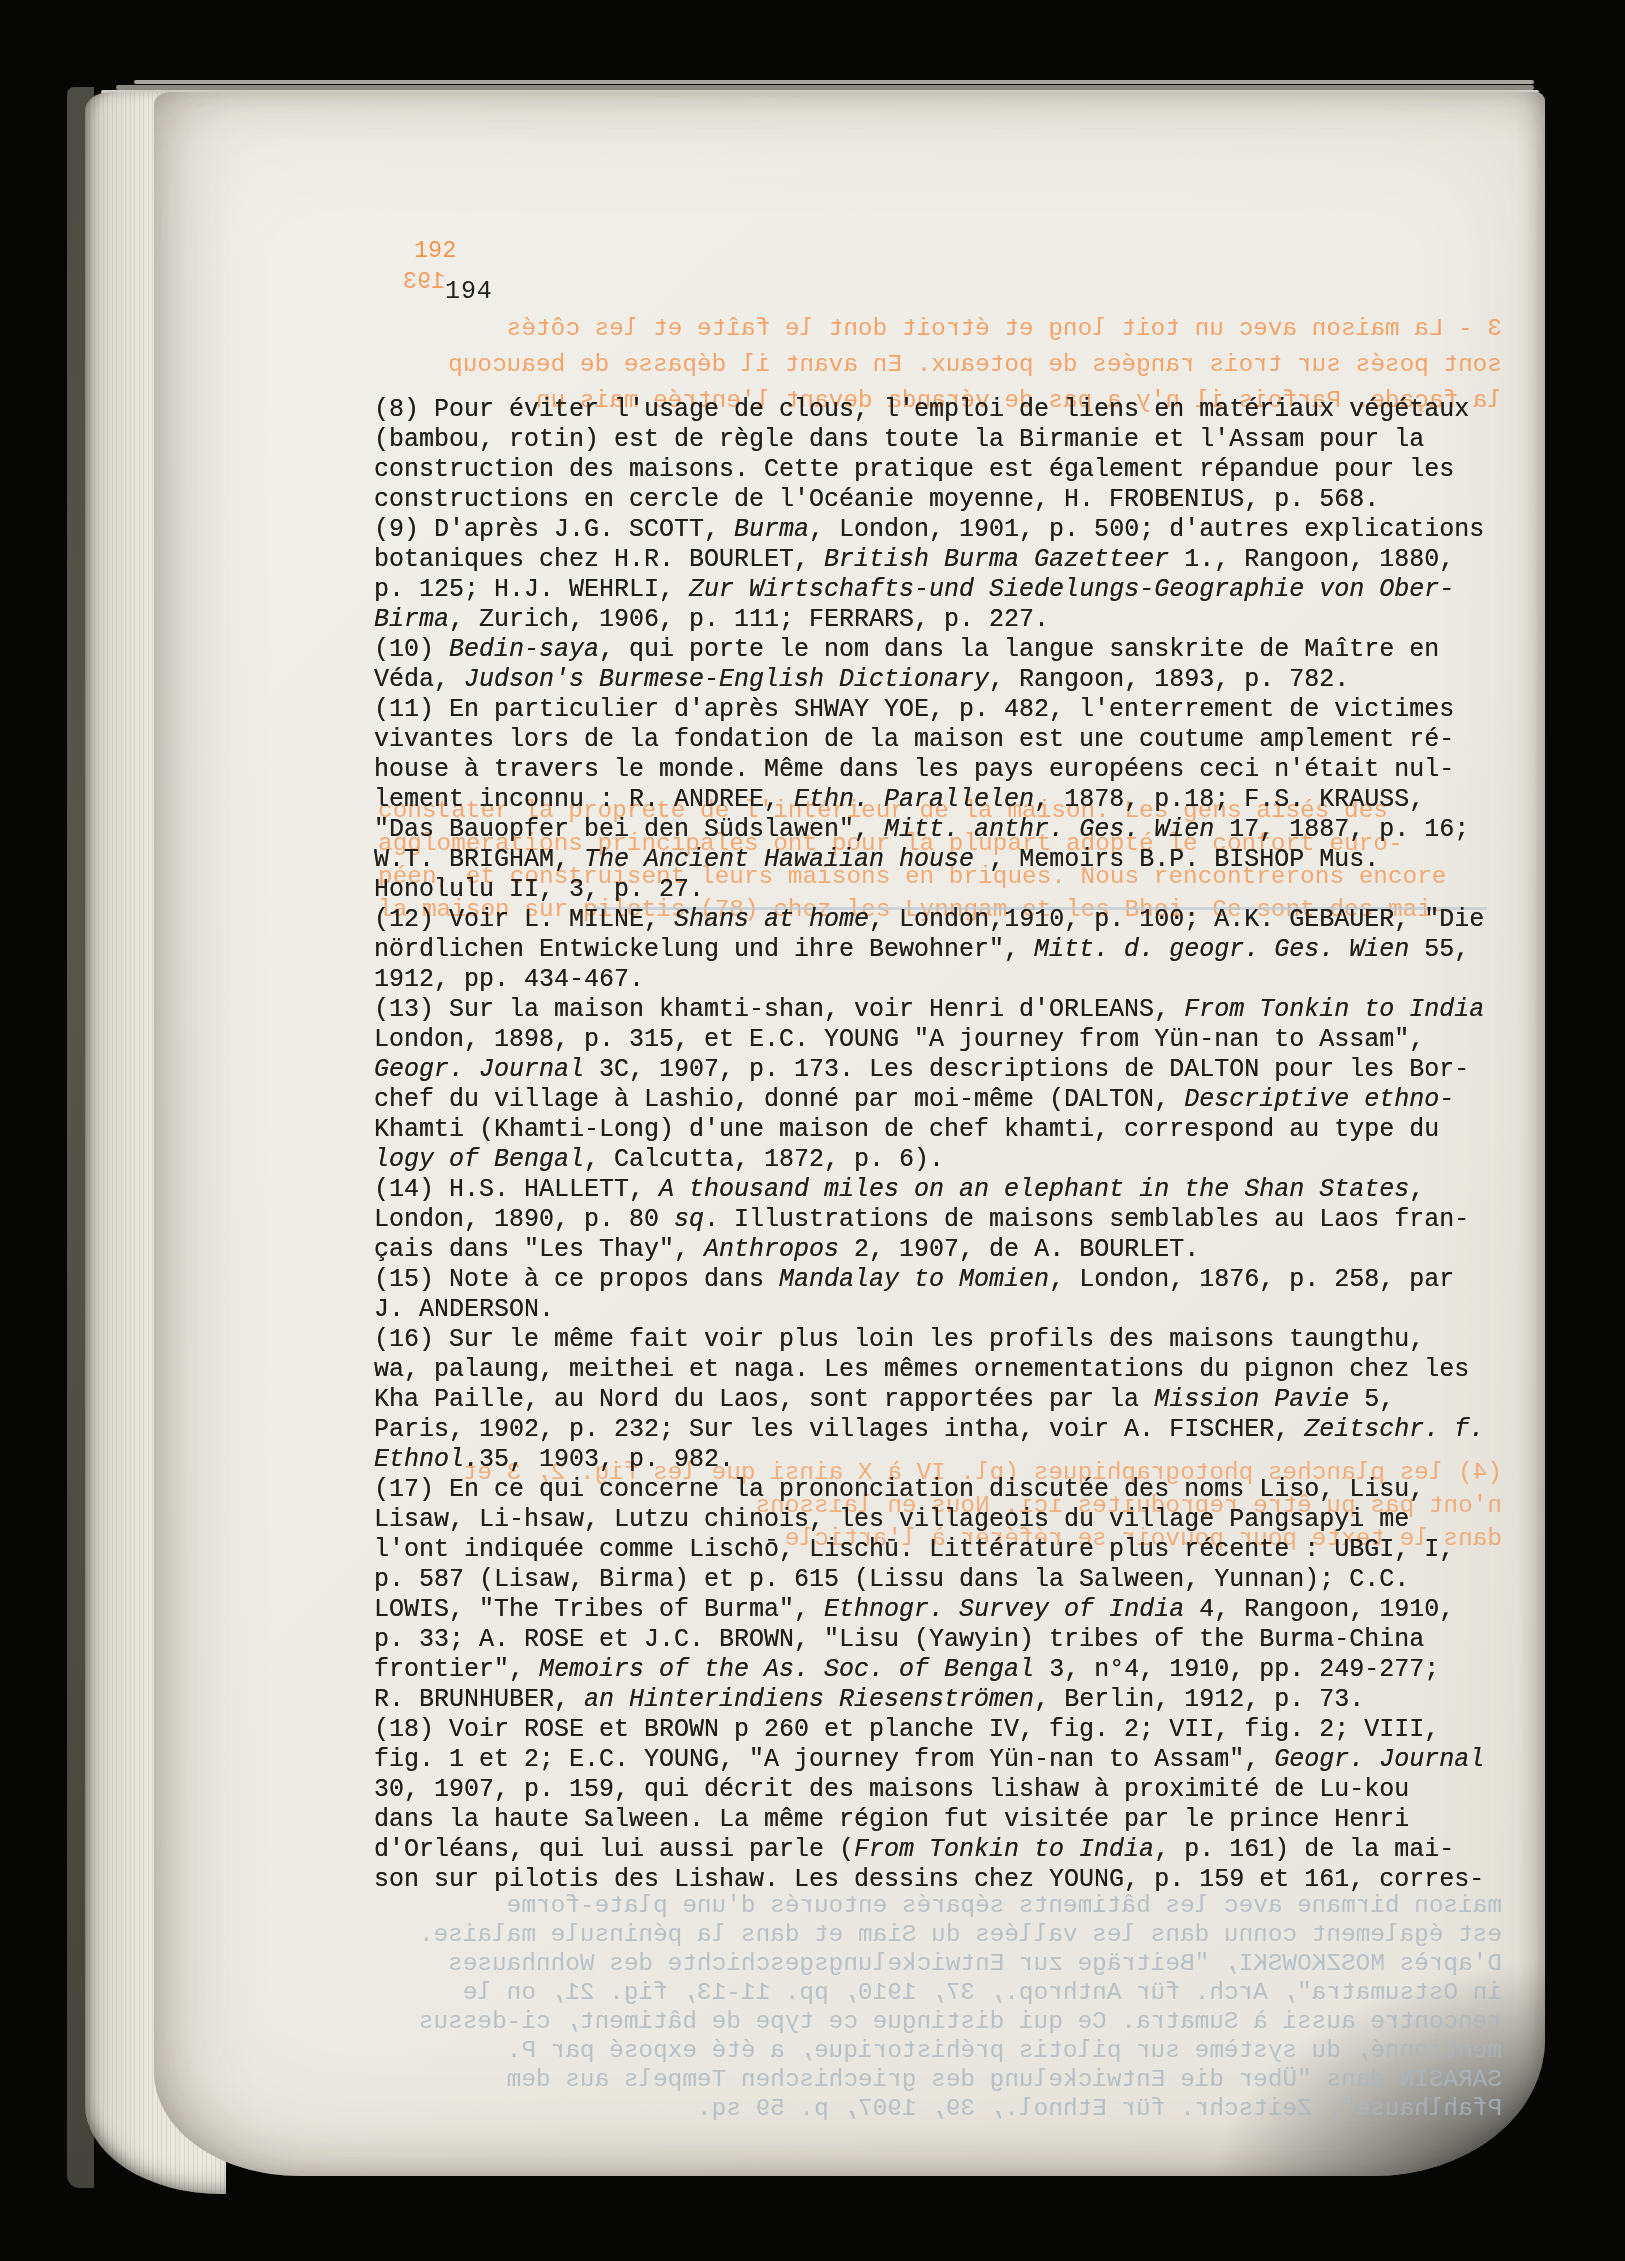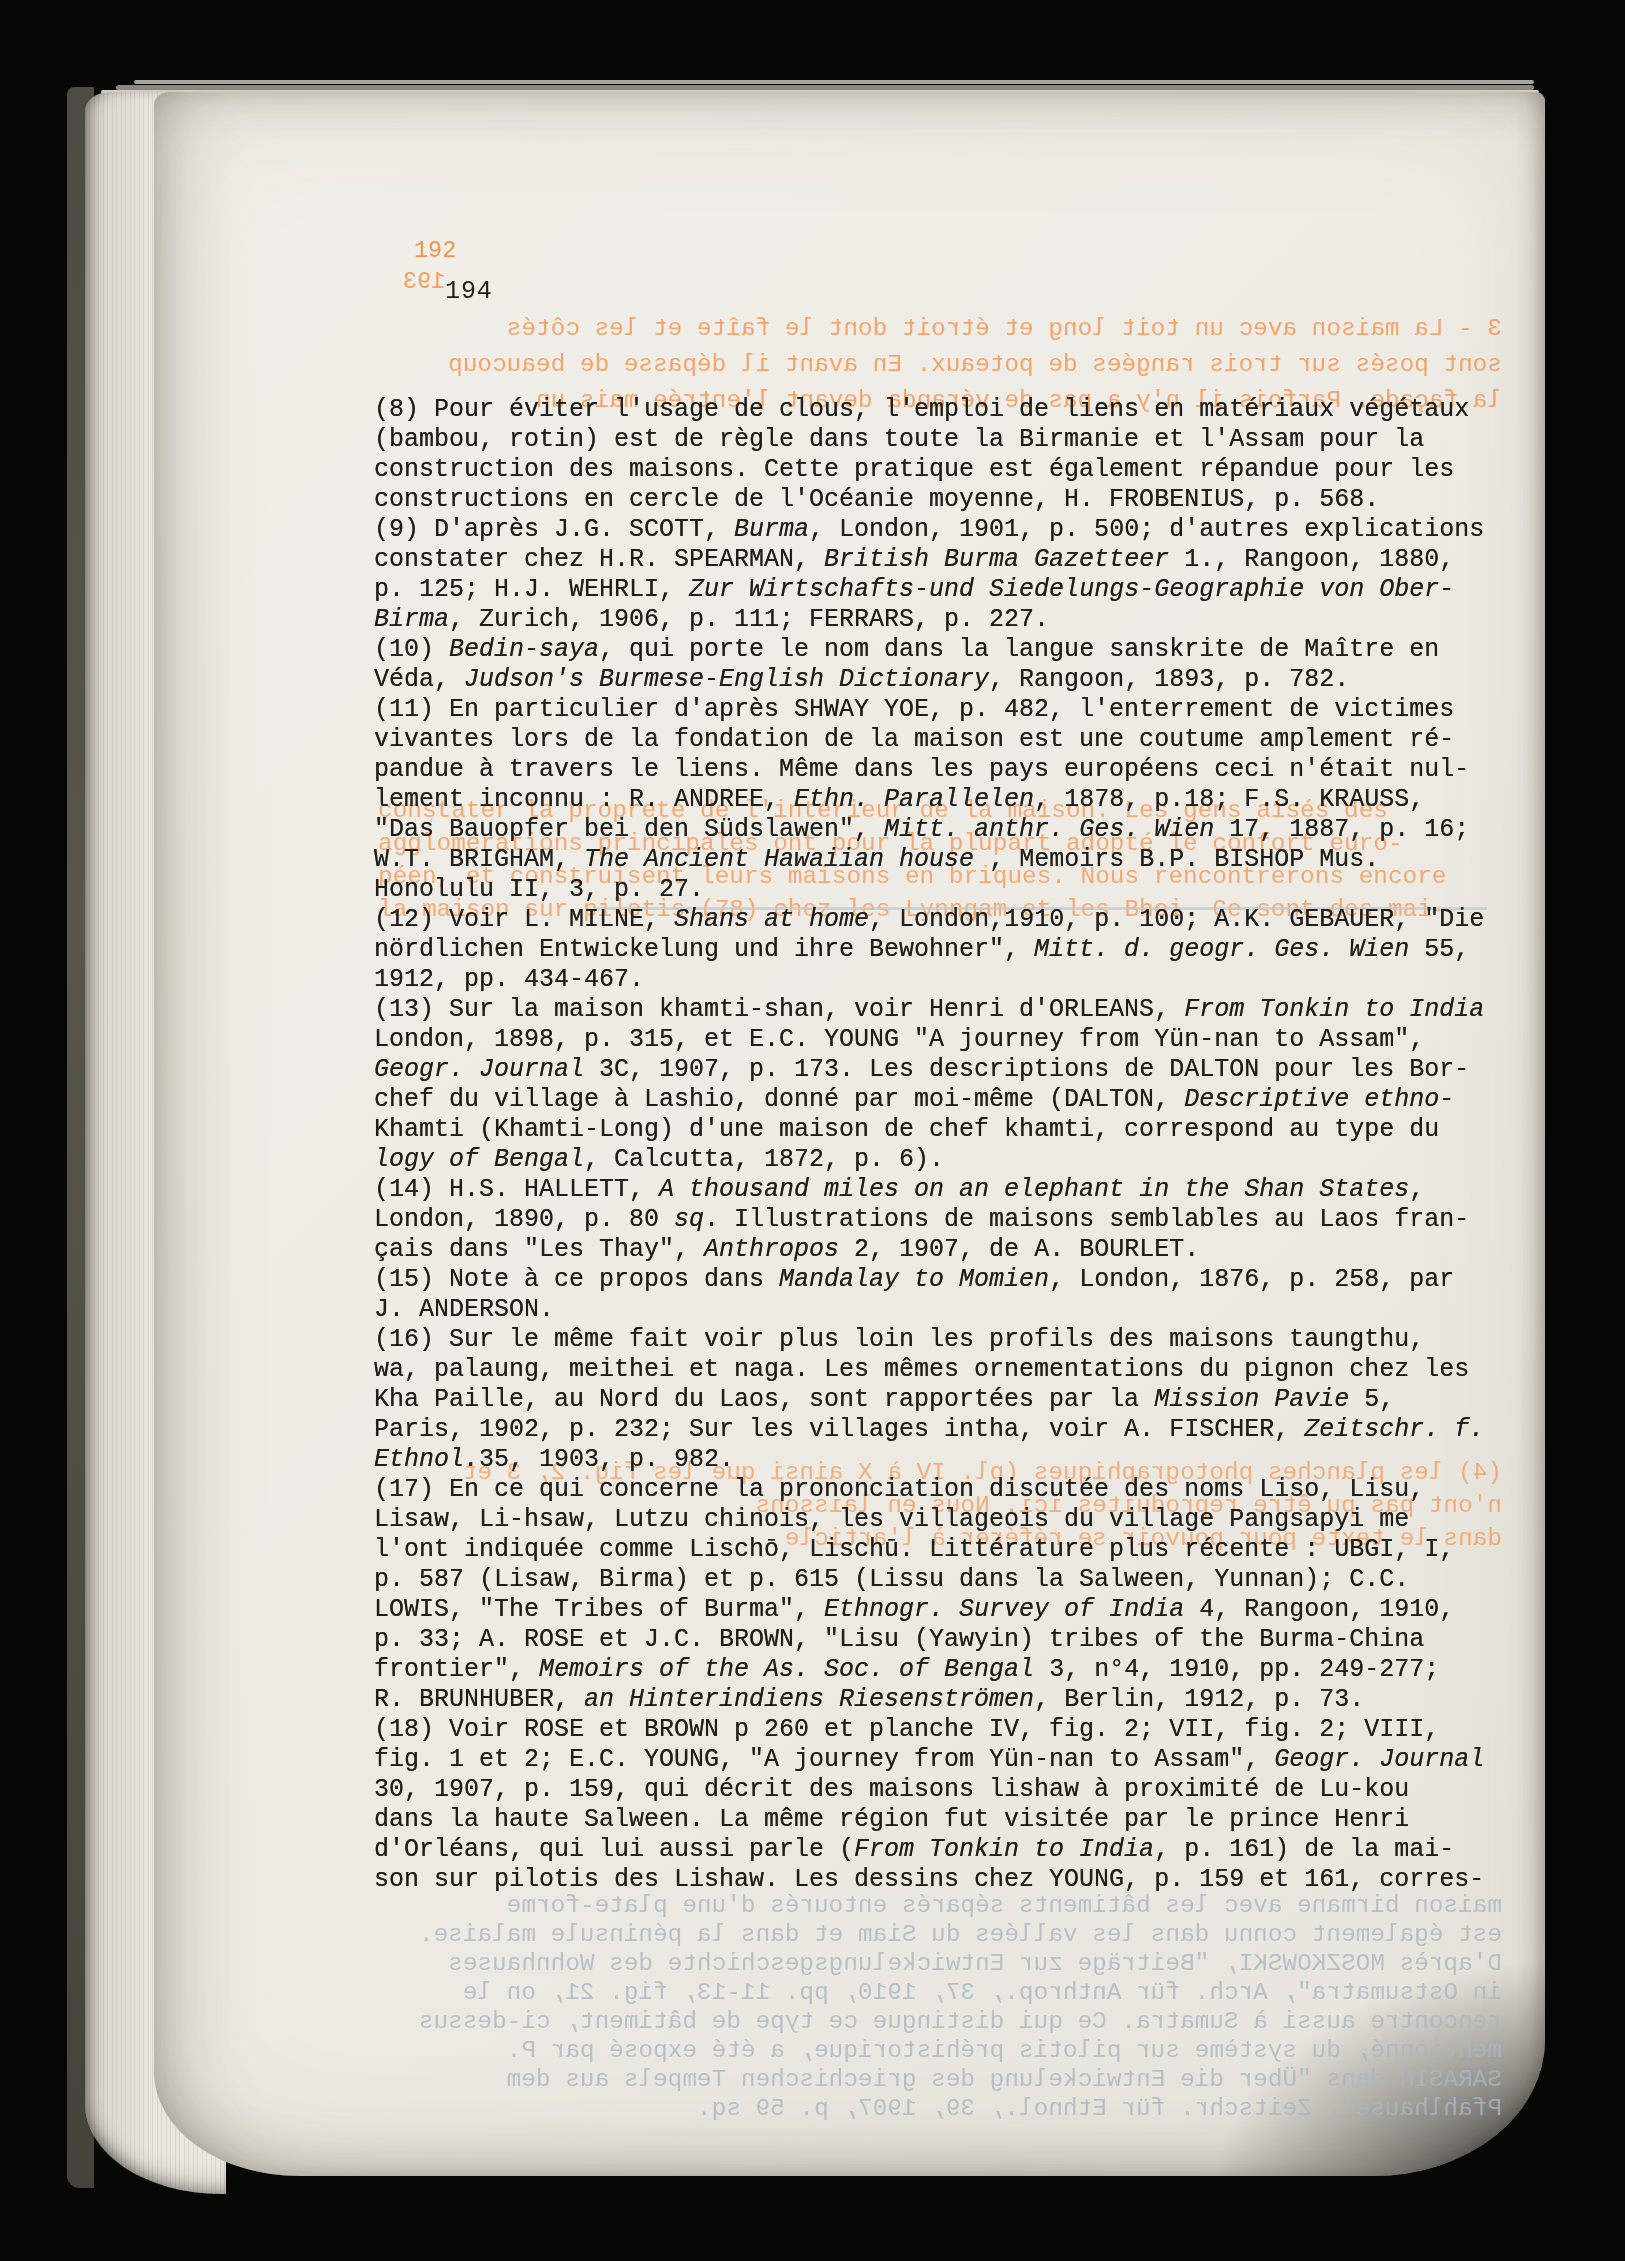--- a/index.html
+++ b/index.html
@@ -118,28 +118,28 @@
     </div>
 
   <div class="pagenum">194</div>
 
   <div id="textblock">
       <div class="line"><span>(8) Pour éviter l'usage de clous, l'emploi de liens en matériaux végétaux</span></div>
       <div class="line"><span>(bambou, rotin) est de règle dans toute la Birmanie et l'Assam pour la</span></div>
       <div class="line"><span>construction des maisons. Cette pratique est également répandue pour les</span></div>
       <div class="line"><span>constructions en cercle de l'Océanie moyenne, H. FROBENIUS, p. 568.</span></div>
       <div class="line"><span>(9) D'après J.G. SCOTT, </span><span class="it">Burma</span><span>, London, 1901, p. 500; d'autres explications</span></div>
-      <div class="line"><span>constater chez H.R. SPEARMAN, </span><span class="it">British Burma Gazetteer</span><span> 1., Rangoon, 1880,</span></div>
+      <div class="line"><span>botaniques chez H.R. BOURLET, </span><span class="it">British Burma Gazetteer</span><span> 1., Rangoon, 1880,</span></div>
       <div class="line"><span>p. 125; H.J. WEHRLI, </span><span class="it">Zur Wirtschafts-und Siedelungs-Geographie von Ober-</span></div>
       <div class="line"><span class="it">Birma</span><span>, Zurich, 1906, p. 111; FERRARS, p. 227.</span></div>
       <div class="line"><span>(10) </span><span class="it">Bedin-saya</span><span>, qui porte le nom dans la langue sanskrite de Maître en</span></div>
       <div class="line"><span>Véda, </span><span class="it">Judson's Burmese-English Dictionary</span><span>, Rangoon, 1893, p. 782.</span></div>
       <div class="line"><span>(11) En particulier d'après SHWAY YOE, p. 482, l'enterrement de victimes</span></div>
       <div class="line"><span>vivantes lors de la fondation de la maison est une coutume amplement ré-</span></div>
-      <div class="line"><span>pandue à travers le liens. Même dans les pays européens ceci n'était nul-</span></div>
+      <div class="line"><span>house à travers le monde. Même dans les pays européens ceci n'était nul-</span></div>
       <div class="line"><span>lement inconnu : R. ANDREE, </span><span class="it">Ethn. Parallelen</span><span>, 1878, p.18; F.S. KRAUSS,</span></div>
       <div class="line"><span>"Das Bauopfer bei den Südslawen", </span><span class="it">Mitt. anthr. Ges. Wien</span><span> 17, 1887, p. 16;</span></div>
       <div class="line"><span>W.T. BRIGHAM, </span><span class="it">The Ancient Hawaiian house</span><span> , Memoirs B.P. BISHOP Mus.</span></div>
       <div class="line"><span>Honolulu II, 3, p. 27.</span></div>
       <div class="line"><span>(12) Voir L. MILNE, </span><span class="it">Shans at home</span><span>, London,1910, p. 100; A.K. GEBAUER, "D</span><span class="un">ie</span></div>
       <div class="line"><span>nördlichen Entwickelung und ihre Bewohner", </span><span class="it">Mitt. d. geogr. Ges. Wien</span><span> 55,</span></div>
       <div class="line"><span>1912, pp. 434-467.</span></div>
       <div class="line"><span>(13) Sur la maison khamti-shan, voir Henri d'ORLEANS, </span><span class="it">From Tonkin to India</span></div>
       <div class="line"><span>London, 1898, p. 315, et E.C. YOUNG "A journey from Yün-nan to Assam",</span></div>
       <div class="line"><span class="it">Geogr. Journal</span><span> 3C, 1907, p. 173. Les descriptions de DALTON pour les Bor-</span></div>

